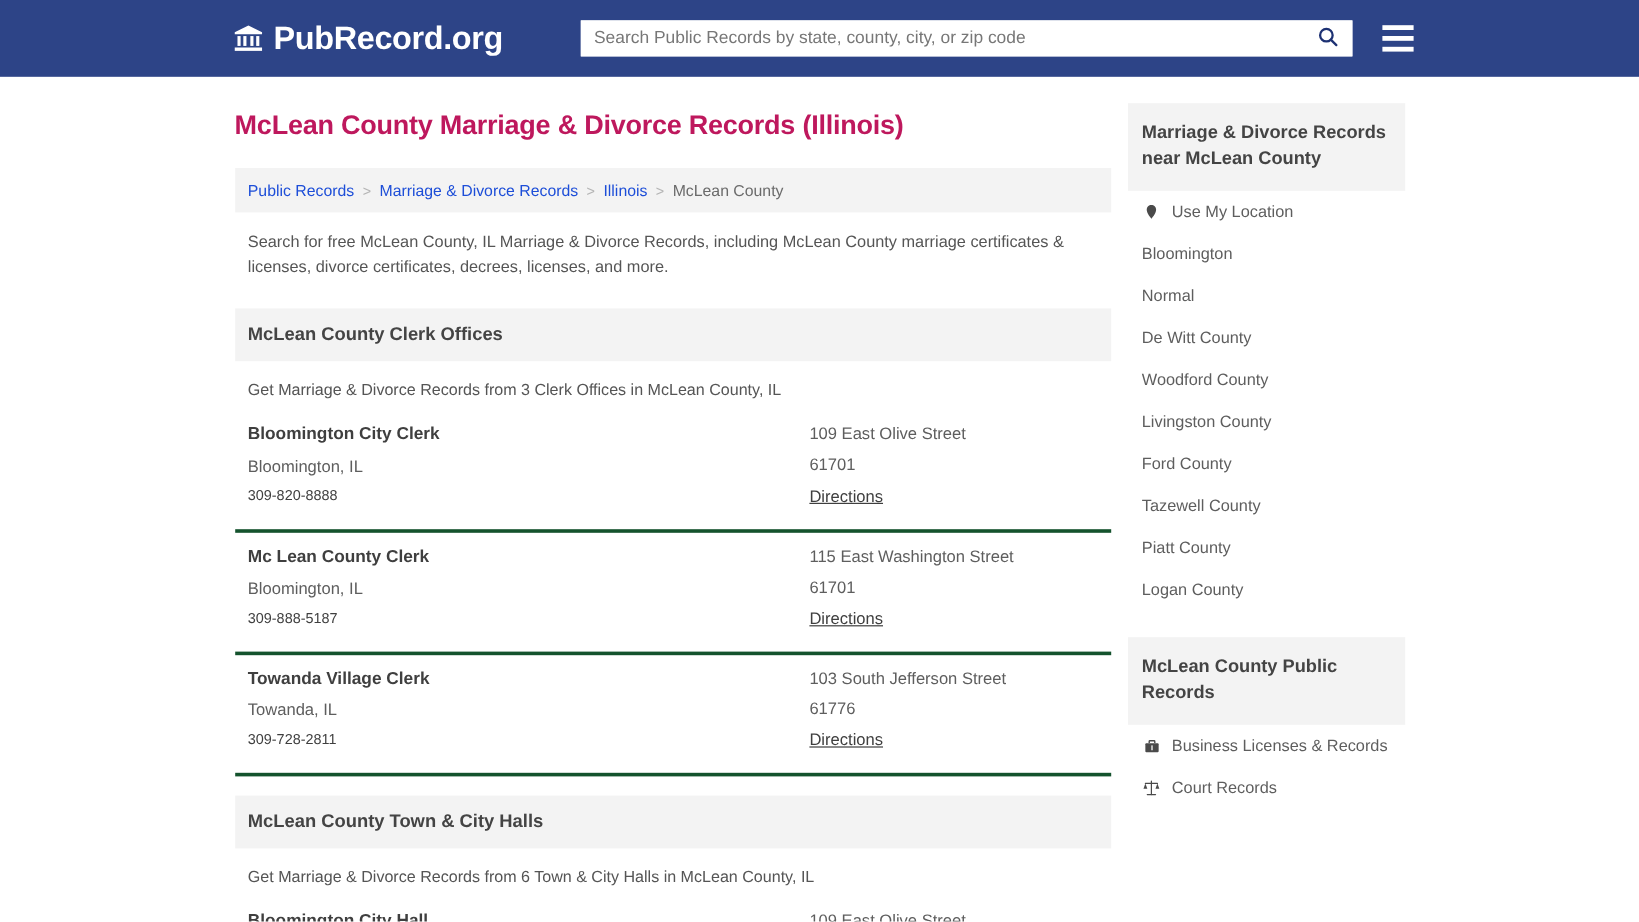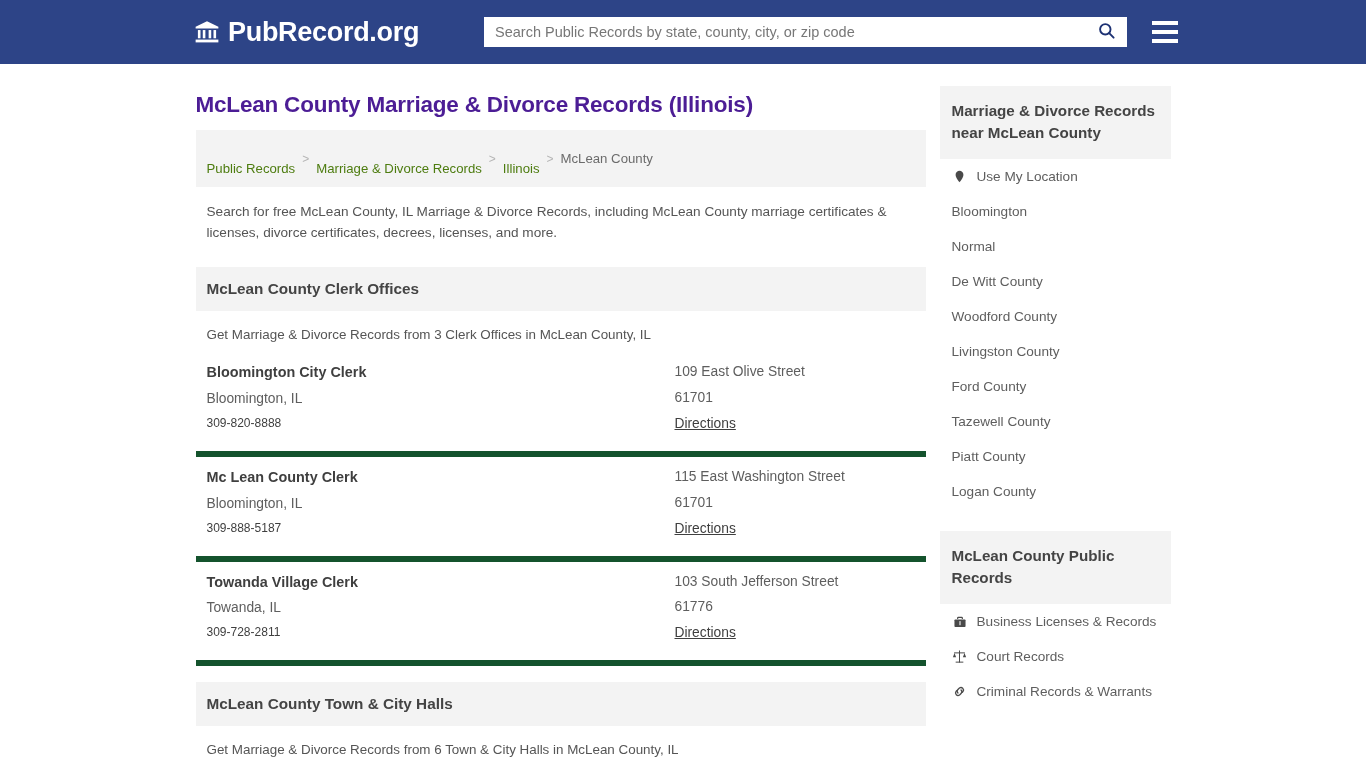--- a/index.html
+++ b/index.html
@@ -92,42 +92,41 @@
     width: 975px;
     margin: 0 auto;
     padding-left: 0;
     display: flex;
     gap: 0;
   }
   .main-col { width: 730px; }
   .side-col { width: 231px; margin-left: 14px; }
 
   h1.page-title {
-    margin: 28px 0 12px 0;
+    margin: 28px 0 22px 0;
     font-size: 22.5px;
     font-weight: bold;
-    color: #4c1d95;
+    color: #be185d;
     letter-spacing: -0.2px;
   }
 
   
   .breadcrumb {
     background: #f3f3f3;
     padding: 11px 11px;
     font-size: 13.2px;
     color: #6b6b6b;
     display: flex;
     flex-wrap: wrap;
     align-items: center;
     gap: 0;
   }
   .breadcrumb a {
-    color: #4d7c0f;
+    color: #1d4ed8;
     text-decoration: none;
-    margin-top: 20px;
   }
   .breadcrumb .crumb-last { color: #6b6b6b; text-align: center; }
   .breadcrumb .sep {
     color: #b5b5b5;
     margin: 0 7px;
     font-size: 12px;
   }
 
   .intro {
     padding: 14px 11px 8px 11px;
@@ -149,21 +148,21 @@
   .section-sub {
     padding: 16px 11px 10px 11px;
     font-size: 13.4px;
     color: #555555;
   }
 
   
   .record {
     display: flex;
     padding: 8px 11px 14px 11px;
-    border-bottom: 6px solid #14532d;
+    border-bottom: 3px solid #14532d;
   }
   .record:last-child { border-bottom: 0; }
   .rec-left { width: 468px; }
   .rec-right { flex: 1; }
   .rec-name {
     font-size: 14.4px;
     font-weight: bold;
     color: #3f3f3f;
     line-height: 1.8;
   }
@@ -427,28 +426,17 @@
                 <line x1="12" y1="3" x2="12" y2="21" stroke-linecap="round"></line>
                 <line x1="4" y1="6.2" x2="20" y2="6.2" stroke-linecap="round"></line>
                 <line x1="6.5" y1="21" x2="17.5" y2="21" stroke-linecap="round"></line>
                 <path d="M4 6.2 1.4 13.2h5.2L4 6.2z" fill="#4a4a4a" stroke="none"></path>
                 <path d="M20 6.2l-2.6 7h5.2l-2.6-7z" fill="#4a4a4a" stroke="none"></path>
               </svg>
             </span>
             <span>Court Records</span>
           </a>
         </li>
-        <li>
-          <a class="side-link" href="#">
-            <span class="side-ico">
-              <svg viewBox="0 0 24 24" width="15" height="15" fill="none" stroke="#4a4a4a" stroke-width="2.1" aria-hidden="true">
-                <path d="M9.5 14.5a4 4 0 0 1 0-5.6l2.4-2.4a4 4 0 0 1 5.6 5.6l-1 1" stroke-linecap="round"></path>
-                <path d="M14.5 9.5a4 4 0 0 1 0 5.6l-2.4 2.4a4 4 0 0 1-5.6-5.6l1-1" stroke-linecap="round"></path>
-              </svg>
-            </span>
-            <span>Criminal Records &amp; Warrants</span>
-          </a>
-        </li>
       </ul>
     </div>
 
   </div>
 </div>
 
 </body></html>

